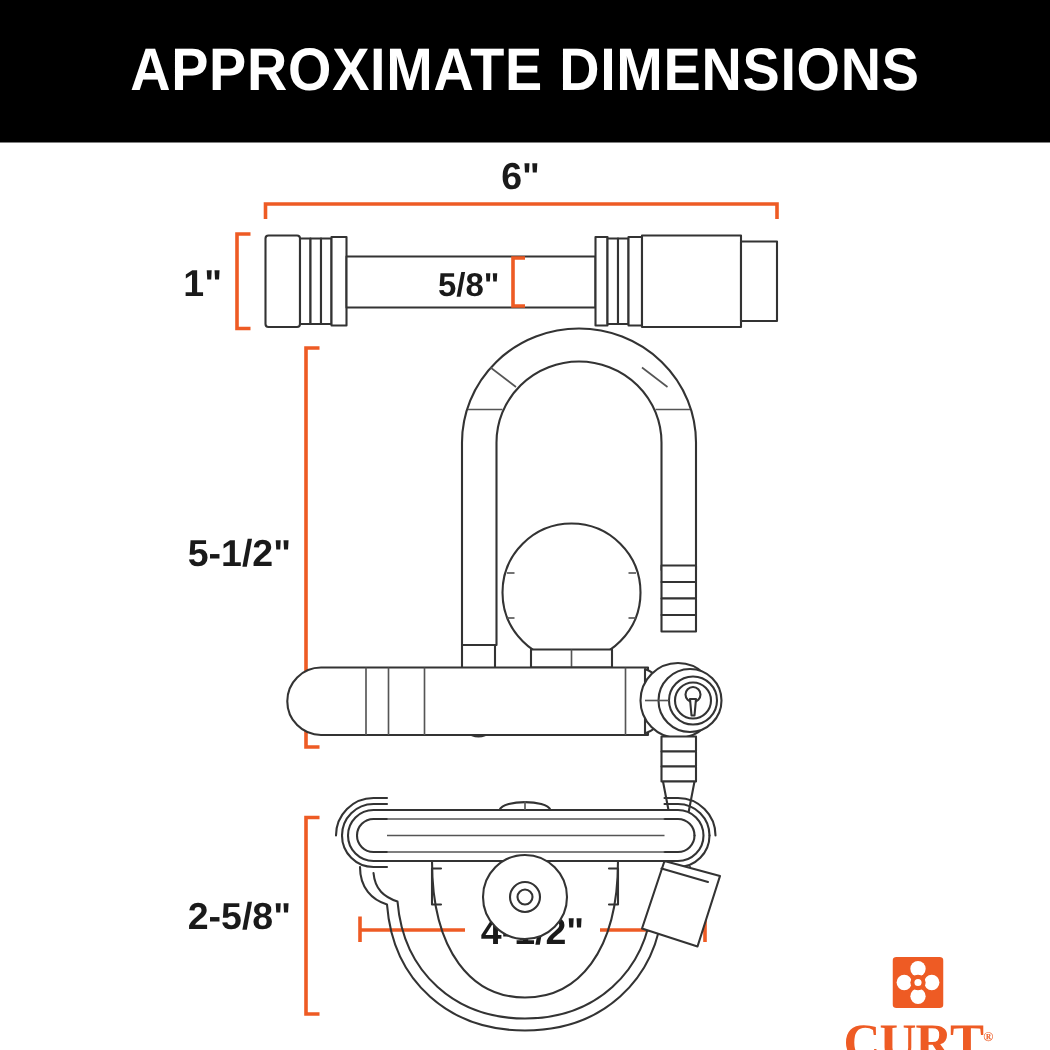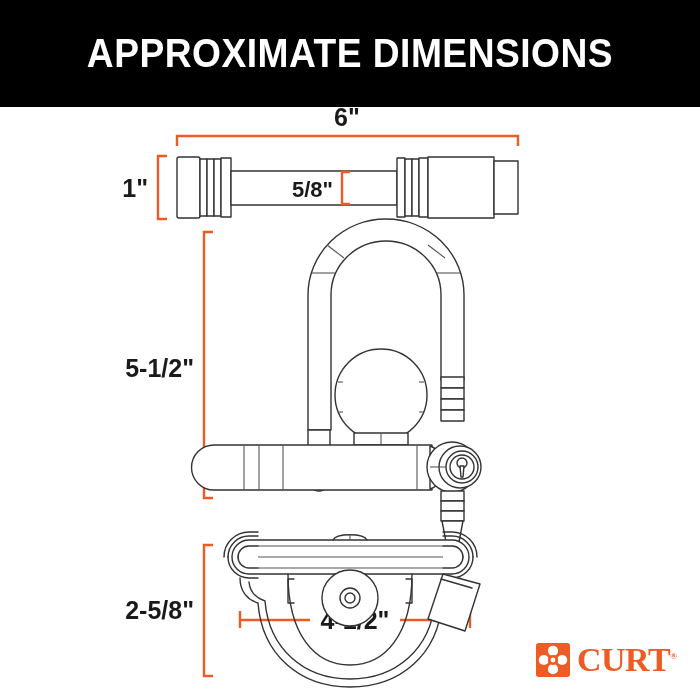--- a/index.html
+++ b/index.html
@@ -21,21 +21,21 @@
     background: #ffffff;
     overflow: hidden;
   }
 
   
   #header-banner {
     position: absolute;
     left: 0;
     top: 0;
     width: 700px;
-    height: 107px;
+    height: 95px;
     background: #000000;
     display: flex;
     align-items: center;
     justify-content: center;
   }
   #header-title {
     color: #ffffff;
     font-family: "Liberation Sans Narrow", "Liberation Sans", sans-serif;
     font-weight: 700;
     font-size: 40px;
@@ -59,20 +59,21 @@
   
   #curt-logo {
     position: absolute;
     left: 536px;
     top: 638px;
     width: 152px;
     height: 44px;
     display: flex;
     align-items: center;
     gap: 7px;
+    flex-direction: column;
   }
   #curt-mark {
     width: 34px;
     height: 34px;
     flex: 0 0 auto;
   }
   #curt-wordmark {
     font-family: "Liberation Serif", serif;
     font-weight: 700;
     font-size: 34px;

